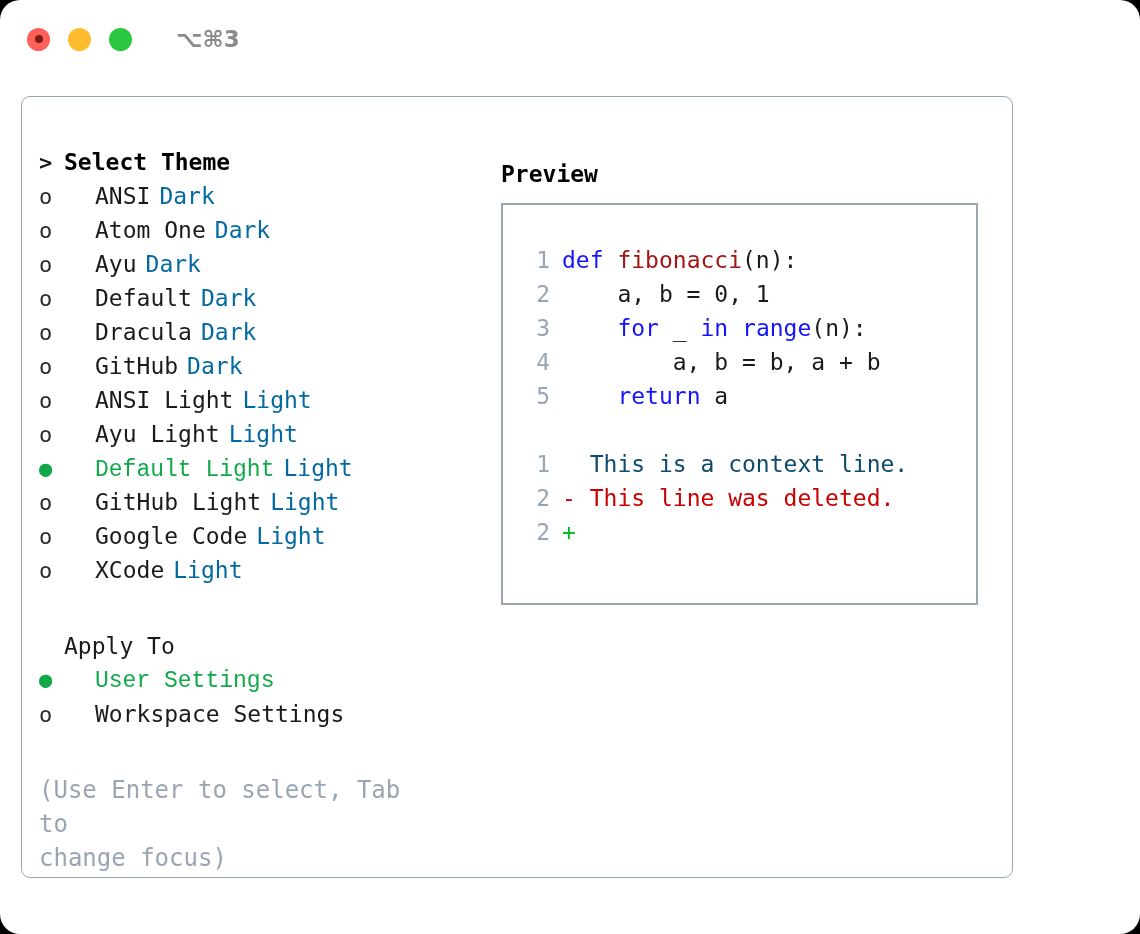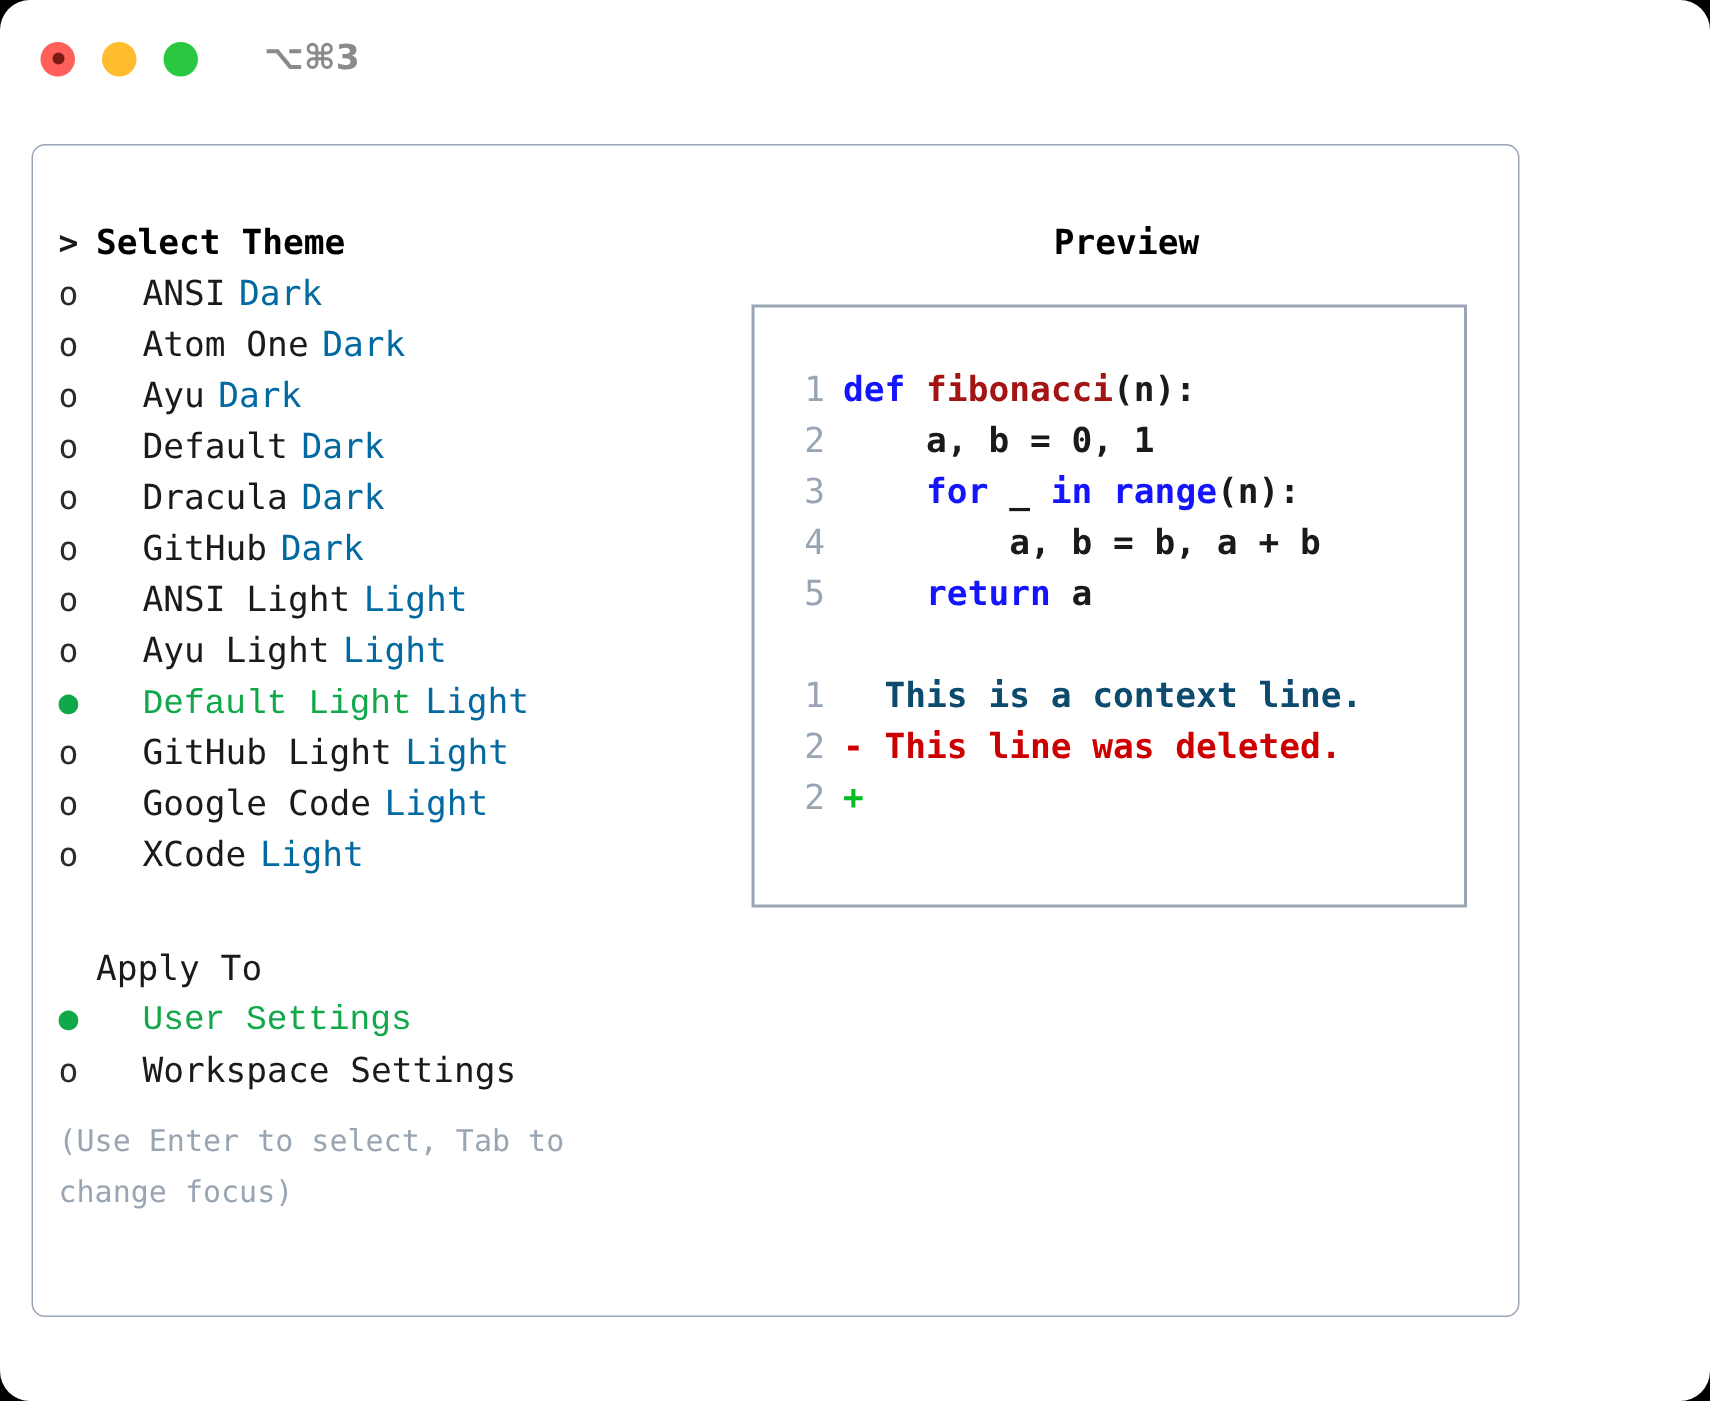--- a/index.html
+++ b/index.html
@@ -85,23 +85,22 @@
   
   .left-col {
     position: absolute;
     left: 17px;
     top: 52px;
     width: 460px;
   }
   .right-col {
     position: absolute;
     left: 479px;
-    top: 52px;
+    top: 64px;
     width: 500px;
-    text-align: center;
   }
 
   .list-line {
     display: flex;
     align-items: baseline;
     height: 34px;
     font-size: 23px;
     white-space: pre;
     color: #1a1a1a;
   }
@@ -124,24 +123,24 @@
   .theme-name.selected { color: #11a84a; font-family: Liberation Mono, monospace; }
   .theme-tag {
     color: #0369a1;
     margin-left: 9px;
   }
   .gap { height: 42px; }
 
   .hint {
     position: absolute;
     left: 17px;
-    top: 646px;
+    top: 676px;
     width: 400px;
     color: #9aa5b4;
-    font-size: 20px;
+    font-size: 24px;
     line-height: 34px;
   }
 
   
   .preview-title {
     font-size: 23px;
     font-weight: bold;
     color: #000000;
     height: 34px;
     white-space: pre;
@@ -170,21 +169,21 @@
     white-space: pre;
   }
   .lineno {
     display: inline-block;
     width: 28px;
     flex: 0 0 28px;
     text-align: right;
     color: #9aa5b4;
     margin-right: 12px;
   }
-  .code-text { color: #1a1a1a; white-space: pre; font-weight: bold; }
+  .code-text { color: #1a1a1a; white-space: pre; }
   .tok-kw   { color: #1414ff; }
   .tok-fn   { color: #a31515; }
   .tok-plain{ color: #1a1a1a; }
   .blank-line { height: 34px; }
   .diff-context { color: #0c4a6e; }
   .diff-del { color: #cc0000; }
   .diff-add { color: #00be23; }
 </style>
 </head>
 <body>

